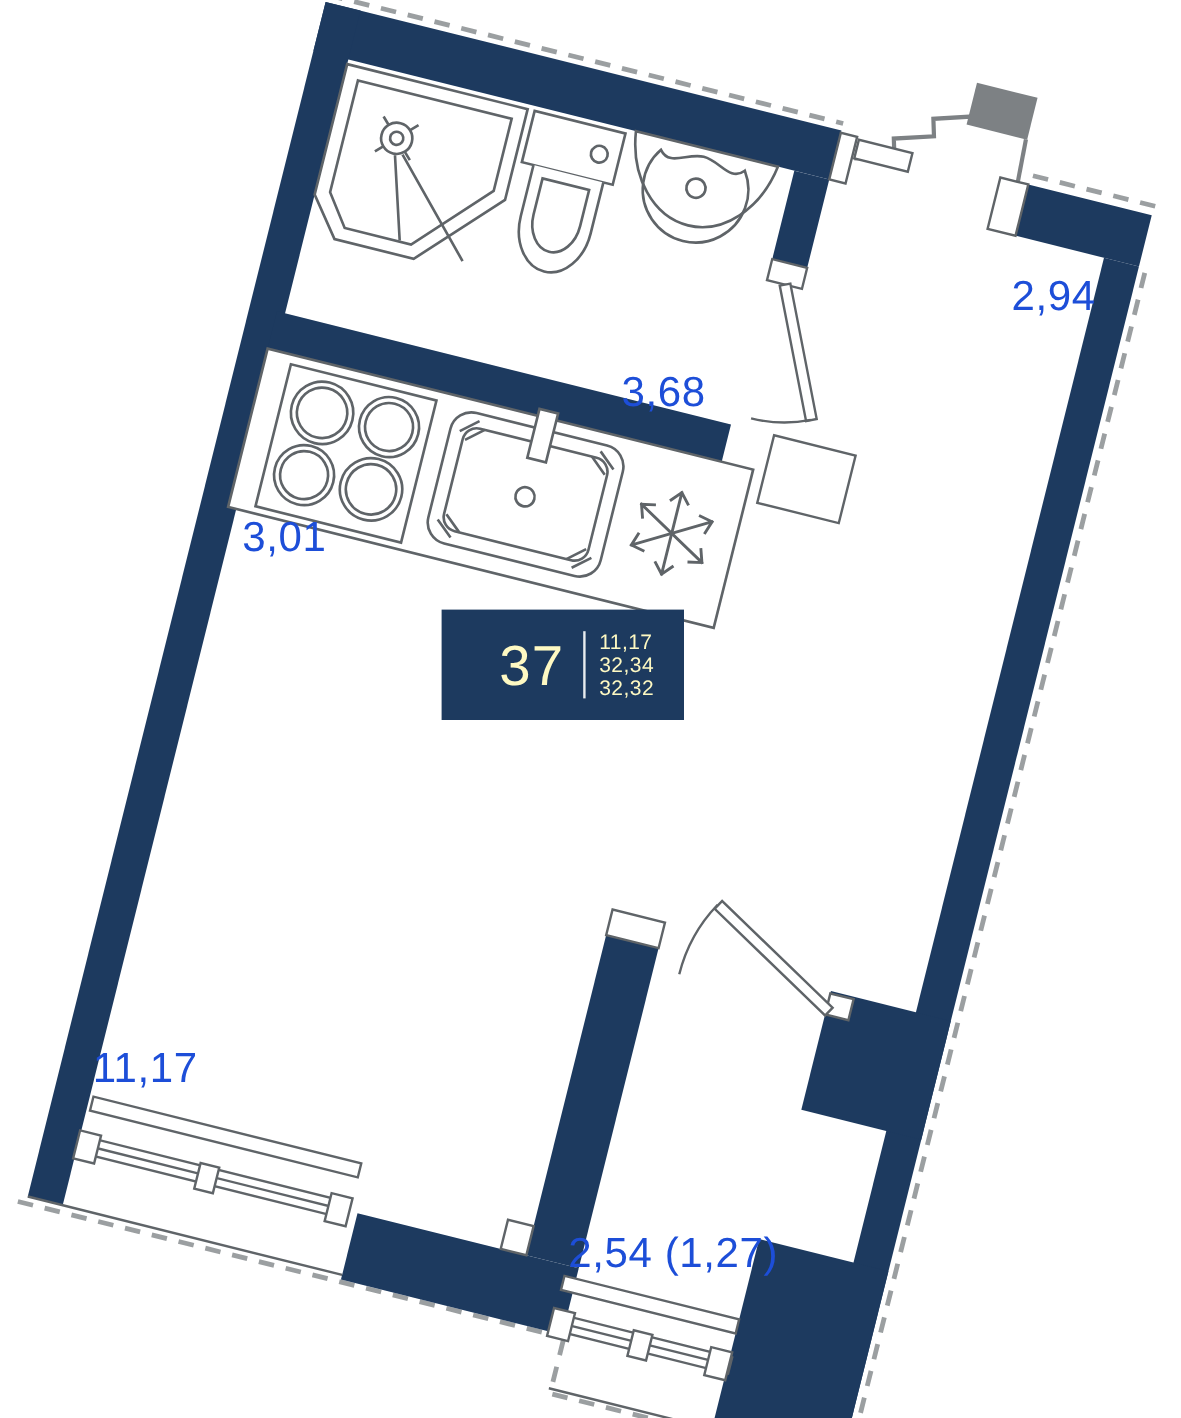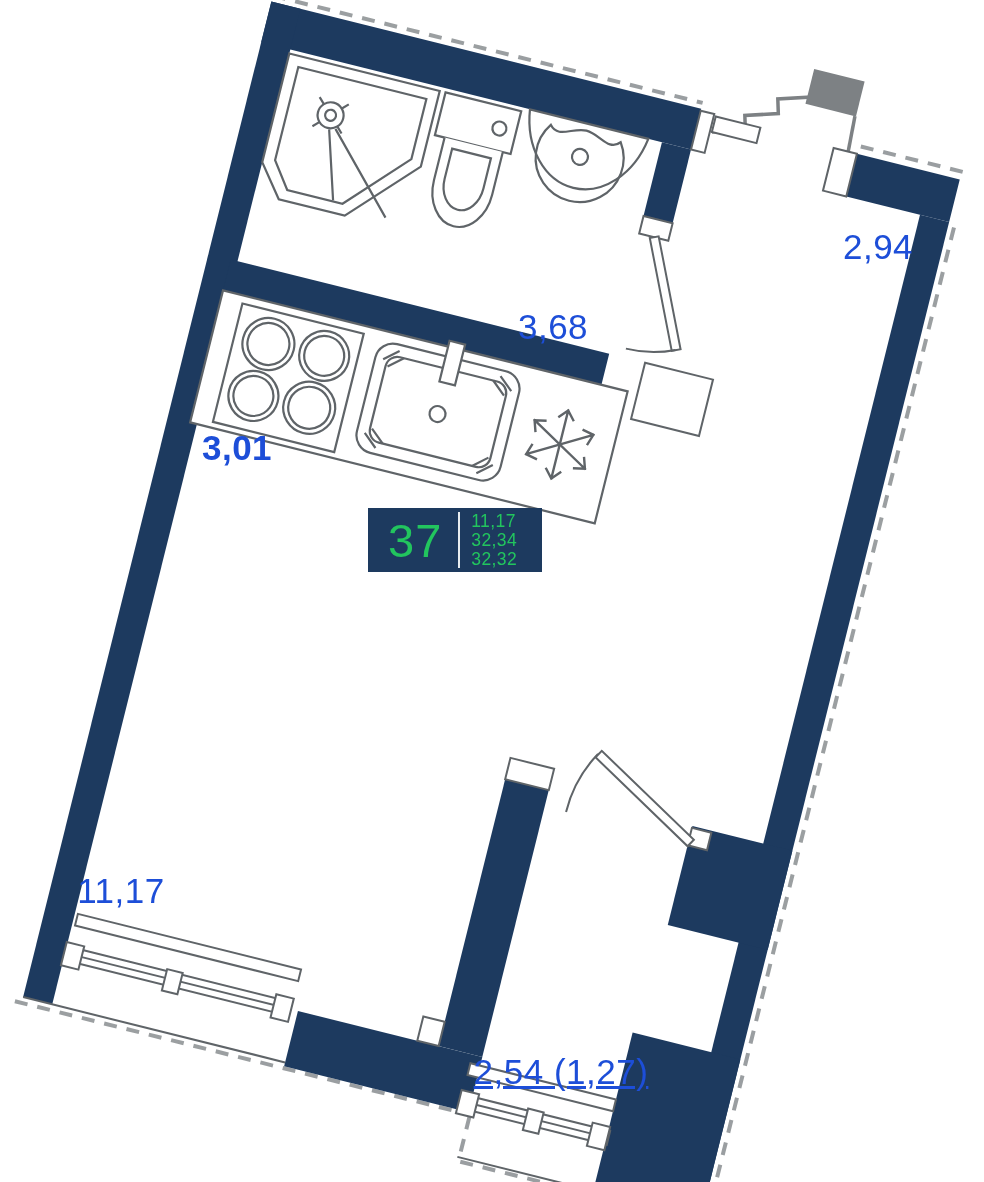--- a/index.html
+++ b/index.html
@@ -1,22 +1,22 @@
 <!DOCTYPE html>
 <html><head>
 <meta charset="utf-8">
 <style>
   html,body{margin:0;padding:0;background:#ffffff;}
   #stage{position:relative;width:984px;height:1182px;overflow:hidden;background:#fff;
          font-family:"Liberation Sans","DejaVu Sans",sans-serif;}
   #plan-svg{position:absolute;left:0;top:0;}
   .dim-label{position:absolute;transform:translate(-50%,-50%);font-size:35px;color:#1d4ed8;
              letter-spacing:.5px;white-space:nowrap;font-weight:400;}
-  #unit-info-box{position:absolute;left:368px;top:508px;width:174px;height:64px;background:#1d3a5f;
-                 display:flex;align-items:center;color:#22c55e;}
+  #unit-info-box{position:absolute;left:368px;top:508px;width:174px;height:92px;background:#1d3a5f;
+                 display:flex;align-items:center;color:#fef9c3;padding-left:28px;}
   #unit-number{font-size:47px;line-height:1;padding-left:20px;letter-spacing:1px;}
   #unit-info-divider{width:2px;height:56px;background:#e8ecef;margin-left:16px;margin-right:11px;}
   .area-value{font-size:17.5px;line-height:19px;letter-spacing:.4px;}
 </style>
 </head>
 <body>
 
 <div id="stage">
 
 <svg id="plan-svg" width="984" height="1182" viewBox="0 0 984 1182" xmlns="http://www.w3.org/2000/svg">
@@ -152,23 +152,23 @@
       <rect x="583" y="1082" width="18" height="24"></rect>
       <rect x="652" y="1084" width="16" height="22"></rect>
       <rect x="718" y="1082" width="18" height="24"></rect>
     </g>
 
   </g>
 </svg>
 
   <div class="dim-label" style="left:553px;top:315px;margin-top:12px;">3,68</div>
   <div class="dim-label" style="left:878px;top:247px;">2,94</div>
-  <div class="dim-label" style="left:237px;top:448px;font-weight:bold;">3,01</div>
+  <div class="dim-label" style="left:237px;top:448px;">3,01</div>
   <div class="dim-label" style="left:121px;top:891px;">11,17</div>
-  <div class="dim-label" style="left:561px;top:1072px;text-decoration:underline;">2,54 (1,27)</div>
+  <div class="dim-label" style="left:561px;top:1045px;">2,54 (1,27)</div>
 
   <div id="unit-info-box">
     <div id="unit-number">37</div>
     <div id="unit-info-divider"></div>
     <div>
       <div class="area-value">11,17</div>
       <div class="area-value">32,34</div>
       <div class="area-value">32,32</div>
     </div>
   </div>

